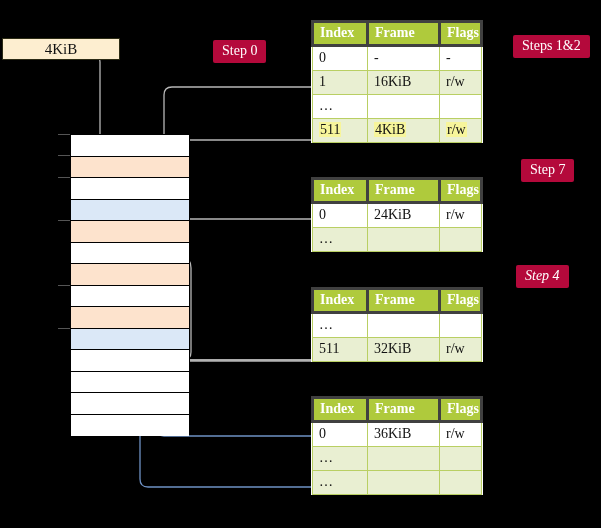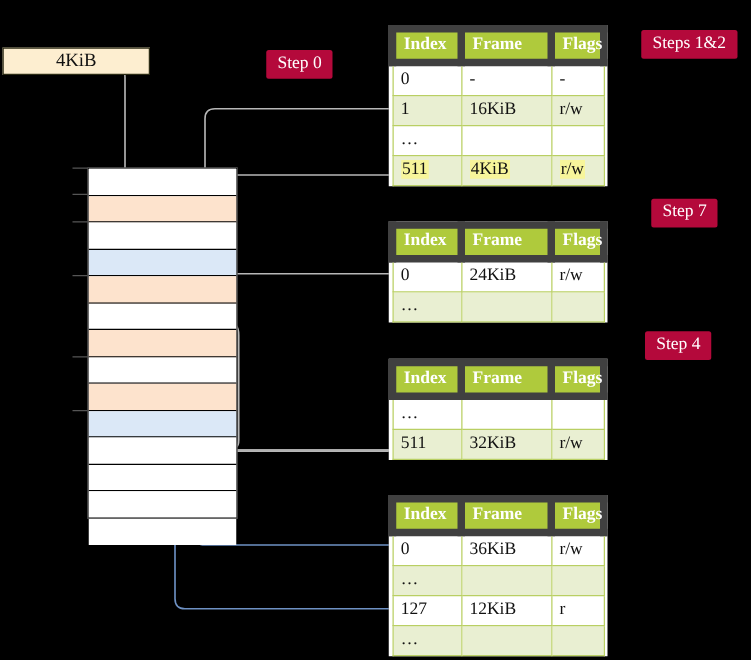--- a/index.html
+++ b/index.html
@@ -40,21 +40,21 @@
     background:#ffffff;
     font-size:14px;
     table-layout:fixed;
   }
   .ptable th{
     background:#afca3c;
     color:#ffffff;
     font-weight:bold;
     text-align:left;
     padding:2px 6px 3px 6px;
-    border:6px solid #404040;
+    border:3px solid #404040;
     font-size:14px;
   }
   .ptable td{
     border:1px solid #b9cf63;
     padding:2px 6px 3px 6px;
     height:18px;
     background:#ffffff;
     color:#111;
     vertical-align:middle;
     overflow:hidden;
@@ -119,23 +119,23 @@
 
       <path d="M311,436 L164,436 Q156,436 156,428 L156,330" marker-end="url(#ablue)"></path>
 
       <path d="M311,487 L148,487 Q140,487 140,479 L140,215" marker-end="url(#ablue)"></path>
     </g>
   </svg>
 
   <div class="vpage-box" style="left:2px;top:38px;width:118px;height:22px;line-height:21px;">4KiB</div>
 
   <div class="step-badge" style="left:188px;top:40px;margin-left:25px;">Step 0</div>
-  <div class="step-badge" style="left:513px;top:24px;">Steps 1&amp;2</div>
+  <div class="step-badge" style="left:513px;top:35px;">Steps 1&amp;2</div>
   <div class="step-badge" style="left:521px;top:159px;">Step 7</div>
-  <div class="step-badge" style="left:516px;top:265px;">Step 4</div>
+  <div class="step-badge" style="left:516px;top:265px;font-style:italic;">Step 4</div>
 
   <div id="memcol">
       <div class="mrow" style="top: 0px; height: 21.5px;"></div>
       <div class="mrow orange" style="top: 21.5px; height: 21.5px;"></div>
       <div class="mrow" style="top: 43px; height: 21.5px;"></div>
       <div class="mrow blue" style="top: 64.5px; height: 21.5px;"></div>
       <div class="mrow orange" style="top: 86px; height: 21.5px;"></div>
       <div class="mrow" style="top: 107.5px; height: 21.5px;"></div>
       <div class="mrow orange" style="top: 129px; height: 21.5px;"></div>
       <div class="mrow" style="top: 150.5px; height: 21.5px;"></div>
@@ -253,25 +253,20 @@
           <tr>
             <td>0</td>
             <td>36KiB</td>
             <td>r/w</td>
           </tr>
           <tr class="alt">
             <td>…</td>
             <td></td>
             <td></td>
           </tr>
-          <tr>
-            <td>127</td>
-            <td>12KiB</td>
-            <td>r</td>
-          </tr>
           <tr class="alt">
             <td>…</td>
             <td></td>
             <td></td>
           </tr>
         </tbody>
       </table>
     </div>
 
 <div class="tick" style="top: 134px;"></div>

